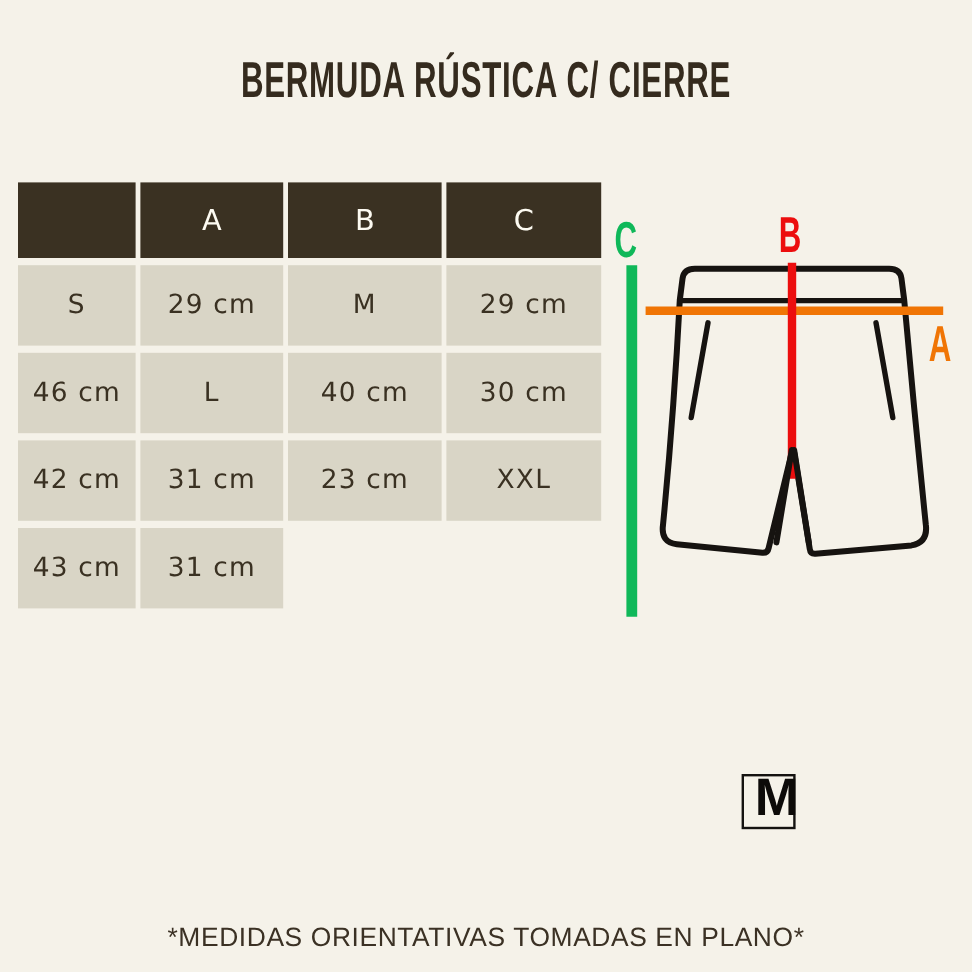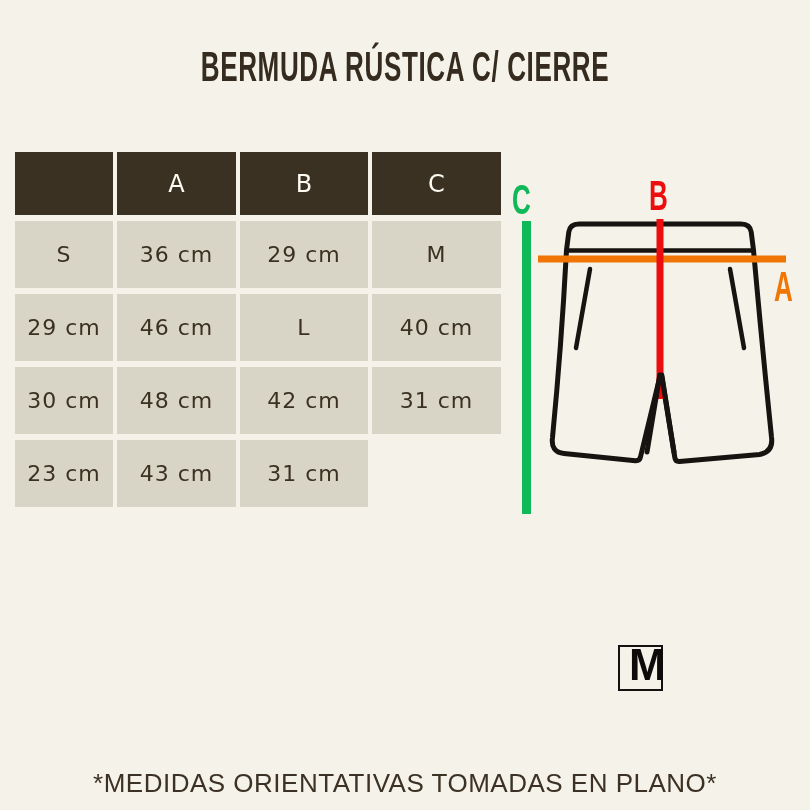--- a/index.html
+++ b/index.html
@@ -63,54 +63,53 @@
     position:absolute;left:9px;top:-7px;
     font-family:"Liberation Sans",sans-serif;
     font-weight:800;font-size:44px;color:#0d0b09;
   }
 
   
   .footnote{
     position:absolute;left:0;top:768px;width:810px;
     text-align:center;
     font-family:"Liberation Sans",sans-serif;
-    font-size:26px;color:#3b3124;letter-spacing:0.5px;
+    font-size:22px;color:#3b3124;letter-spacing:0.5px;
     white-space:nowrap;
   }
 </style>
 </head>
 <body>
 
 <div class="page">
 
   <div class="title">BERMUDA RÚSTICA C/ CIERRE</div>
 
   <div class="size-table">
     <div class="cell th"></div>
     <div class="cell th">A</div>
     <div class="cell th">B</div>
     <div class="cell th">C</div>
 
     <div class="cell td">S</div>
-    <div class="cell td">36 cm</div>
     <div class="cell td">29 cm</div>
 
     <div class="cell td">M</div>
     <div class="cell td">29 cm</div>
     <div class="cell td">46 cm</div>
 
     <div class="cell td">L</div>
     <div class="cell td">40 cm</div>
     <div class="cell td">30 cm</div>
-    <div class="cell td">48 cm</div>
 
     <div class="cell td">42 cm</div>
     <div class="cell td">31 cm</div>
     <div class="cell td">23 cm</div>
 
+    <div class="cell td">XXL</div>
     <div class="cell td">43 cm</div>
     <div class="cell td">31 cm</div>
   </div>
 
   <svg class="diagram-svg" viewBox="0 0 810 810" xmlns="http://www.w3.org/2000/svg">
 
     <line x1="526.5" y1="221" x2="526.5" y2="514" stroke="#0fb859" stroke-width="9"></line>
 
     <path d="M 579 224
          L 741 224

